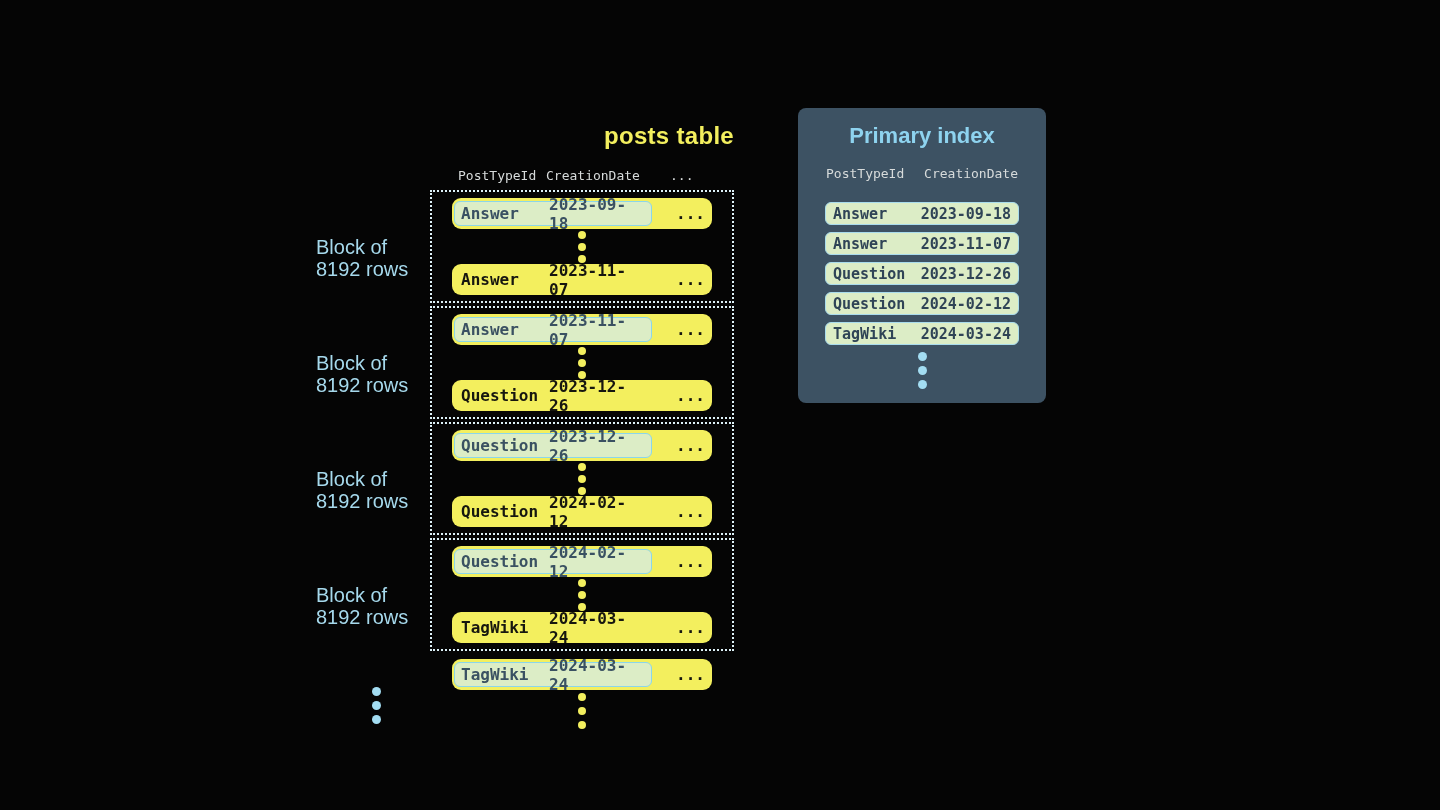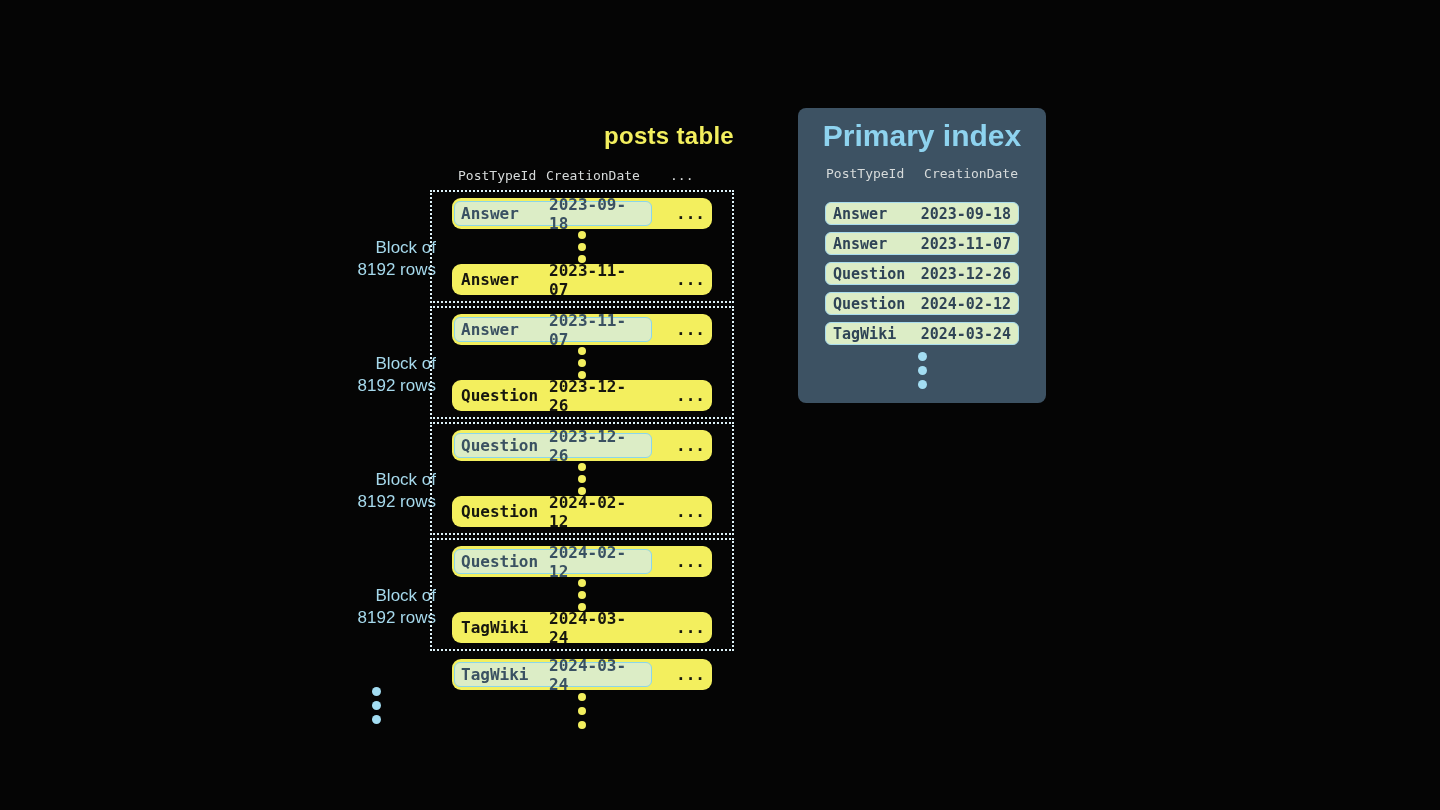--- a/index.html
+++ b/index.html
@@ -53,35 +53,35 @@
 
   .vdots { display:flex; flex-direction:column; align-items:center; gap:4px; }
   .vdots i { width:8px; height:8px; border-radius:50%;
     background:var(--row-yellow,#f3ef5e); display:block; }
   .vdots.blue { gap:5px; }
   .vdots.blue i { width:9px; height:9px; background:var(--blue-dot,#a3ddf2); }
   .vdots.abs { position:absolute; width:10px; }
   .vdots.gap6 { gap:6px; }
 
   .block-label {
-    position:absolute; left:316px; width:120px; text-align:right;
-    color:var(--block-label,#a6d9ec); font-size:17px; line-height:21.5px;
+    position:absolute; left:316px; width:120px; text-align:left;
+    color:var(--block-label,#a6d9ec); font-size:20px; line-height:21.5px;
     font-weight:400;
   }
 
   .overflow-row { position:absolute; left:452px; top:659px; }
 
   
   .panel {
     position:absolute; left:798px; top:108px; width:248px; height:295px;
     background:var(--panel-background,#3d5263); border-radius:8px;
   }
   .panel-title {
     margin-top:14px; text-align:center; line-height:28px;
-    color:var(--panel-title,#8ed3ef); font-size:30px; font-weight:600;
+    color:var(--panel-title,#8ed3ef); font-size:22px; font-weight:600;
   }
   .panel-header {
     margin:16px auto 0; width:196px; height:16px; line-height:16px;
     display:flex; justify-content:space-between; padding:0 2px;
     font-family:"DejaVu Sans Mono", monospace;
     font-size:13px; font-weight:500; color:var(--header-text,#d7dbdb);
   }
   .idx-rows { margin-top:20px; }
   .idx-row {
     width:194px; height:23px; margin:0 auto 7px;

